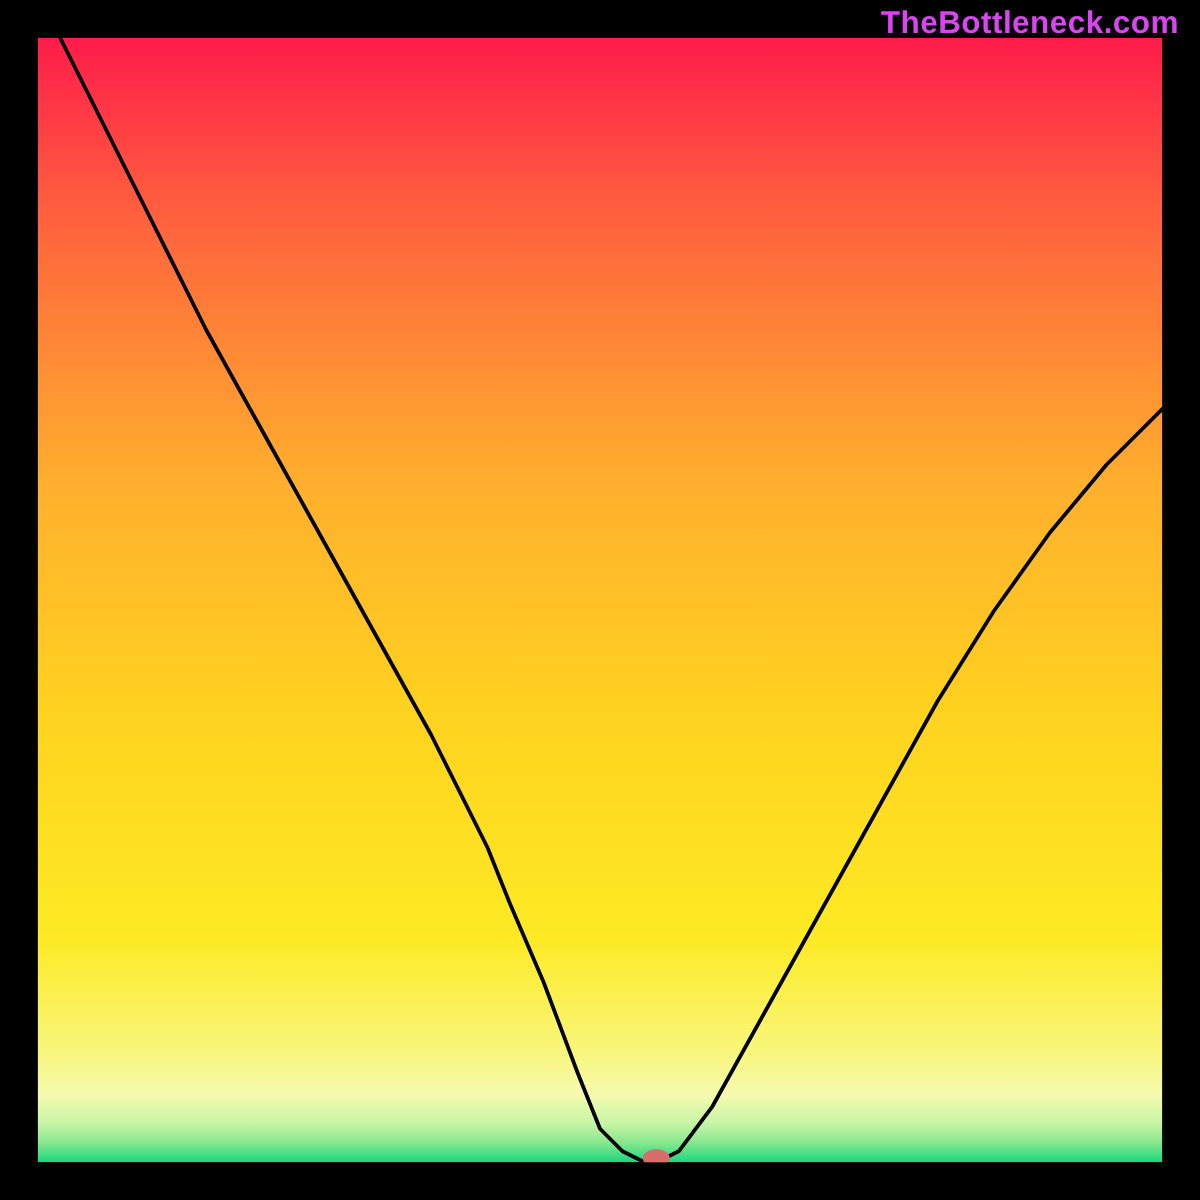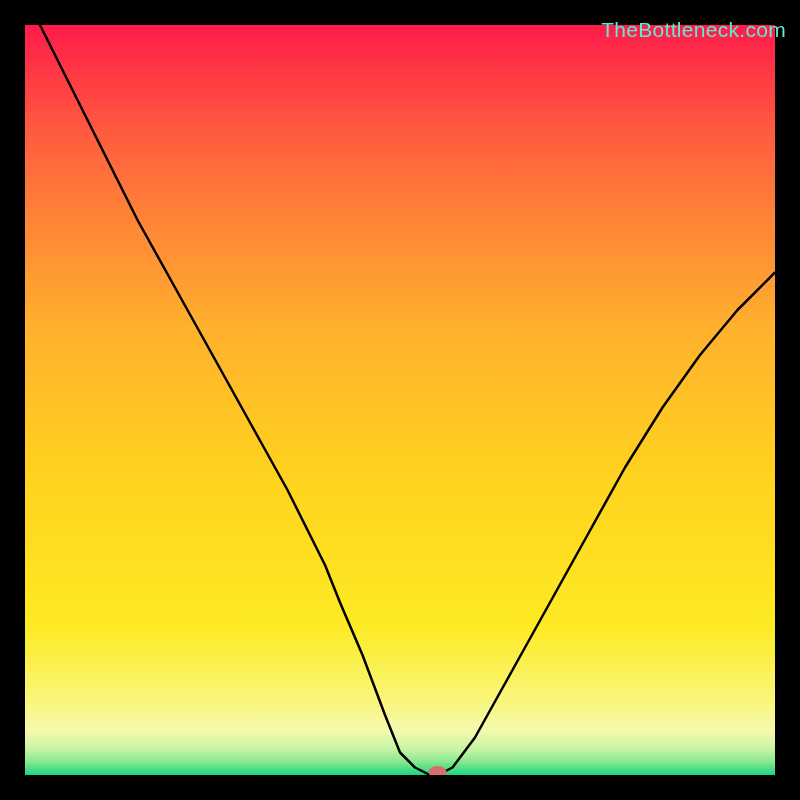--- a/index.html
+++ b/index.html
@@ -12,25 +12,25 @@
     overflow: hidden;
   }
   .frame {
     position: relative;
     width: 800px;
     height: 800px;
     background: #000;
   }
   .watermark {
     position: absolute;
-    top: 18px;
+    top: 4px;
     right: 14px;
-    color: #5eead4;
+    color: #d946ef;
     font-size: 21px;
-    font-weight: normal;
+    font-weight: bold;
     letter-spacing: 0.3px;
     z-index: 10;
     user-select: none;
   }
   .plot-area {
     position: absolute;
     left: 25px;
     top: 25px;
     width: 750px;
     height: 750px;

